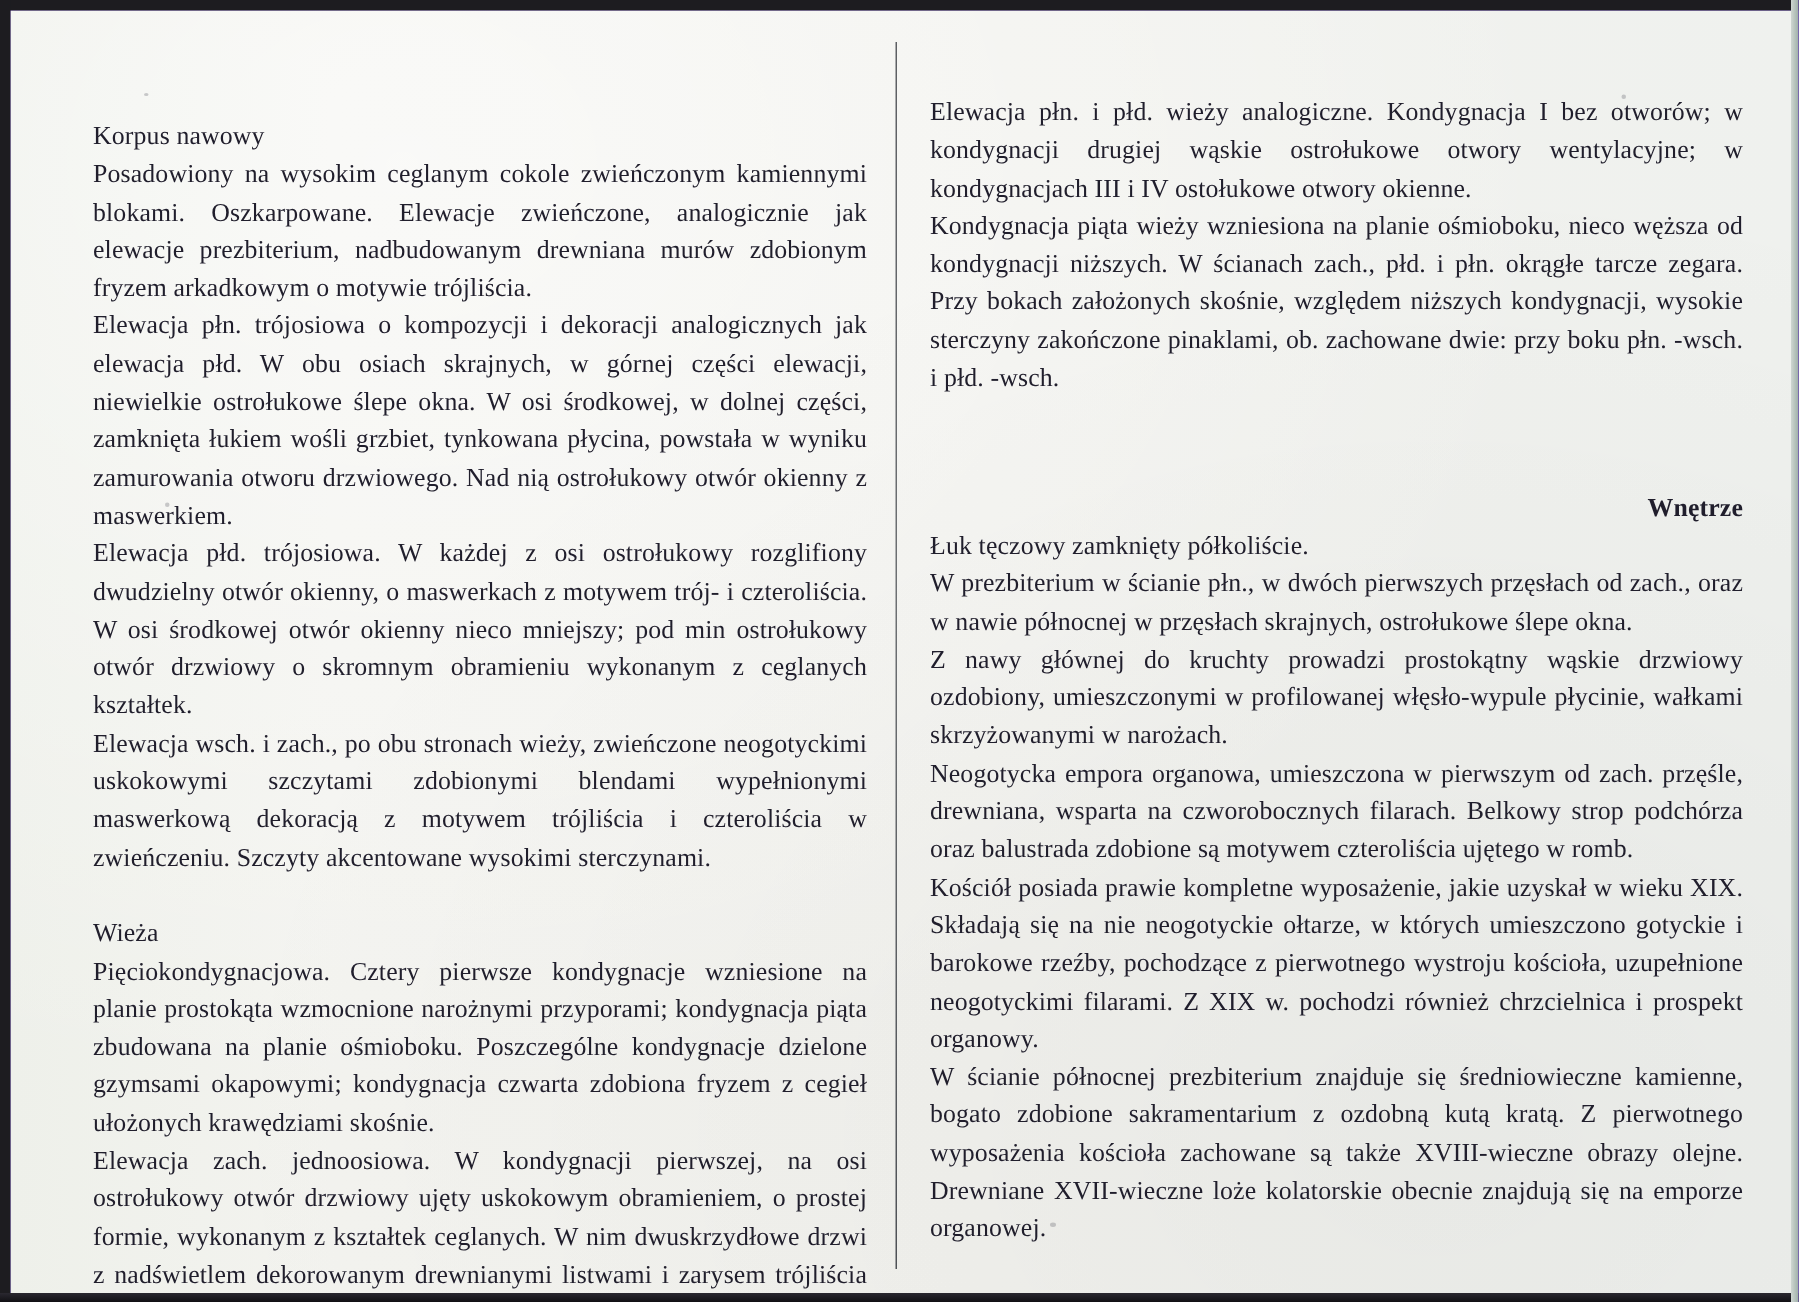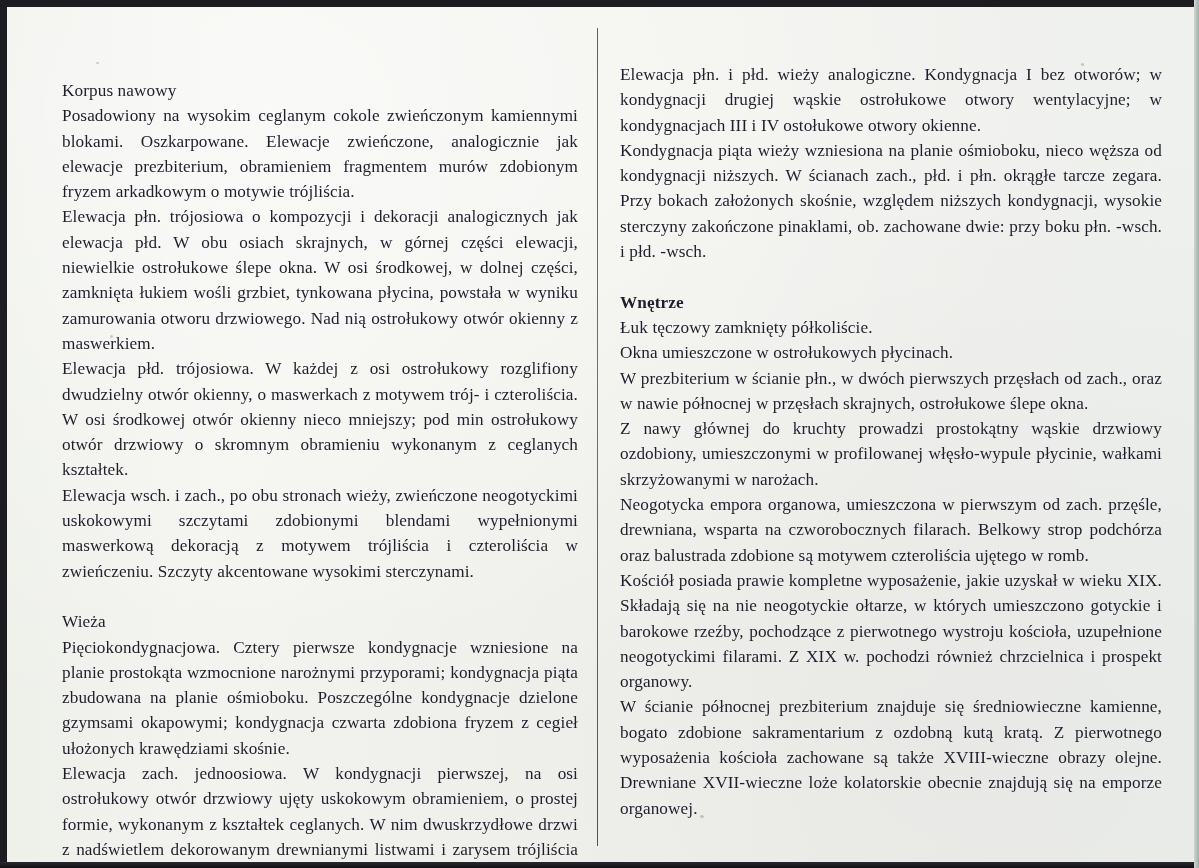--- a/index.html
+++ b/index.html
@@ -82,21 +82,22 @@
     font-size: 17.2px;
     line-height: 25.3px;
     text-align: justify;
     text-justify: inter-word;
     hyphens: none;
     letter-spacing: 0.1px;
     color: #201e2c;
   }
   .col h2 {
     font-weight: bold;
-    text-align: left;
+    text-align: right;
+    margin-top: 36px;
   }
   .col p.head {
     text-align: left;
   }
   .spacer-line { height: 25.3px; }
 
   #col-left  { padding-top: 78px; }
   #col-right { padding-top: 62px; }
 
   
@@ -122,36 +123,35 @@
 
   <div class="column-divider"></div>
 
   <div class="speck" style="left:110px; top:335px; width:3px; height:3px;"></div>
   <div class="speck" style="left:1081px; top:63px; width:3px; height:3px;"></div>
   <div class="speck" style="left:700px; top:815px; width:4px; height:3px;"></div>
   <div class="speck" style="left:96px; top:62px; width:3px; height:2px;"></div>
 
   <div class="col" id="col-left">
       <p class="head">Korpus nawowy</p>
-      <p>Posadowiony na wysokim ceglanym cokole zwieńczonym kamiennymi blokami. Oszkarpowane. Elewacje zwieńczone, analogicznie jak elewacje prezbiterium, obramieniem fragmentem murów zdobionym fryzem arkadkowym o motywie trójliścia.</p>
+      <p>Posadowiony na wysokim ceglanym cokole zwieńczonym kamiennymi blokami. Oszkarpowane. Elewacje zwieńczone, analogicznie jak elewacje prezbiterium, nadbudowanym drewniana murów zdobionym fryzem arkadkowym o motywie trójliścia.</p>
       <p>Elewacja płn. trójosiowa o kompozycji i dekoracji analogicznych jak elewacja płd. W obu osiach skrajnych, w górnej części elewacji, niewielkie ostrołukowe ślepe okna. W osi środkowej, w dolnej części, zamknięta łukiem wośli grzbiet, tynkowana płycina, powstała w wyniku zamurowania otworu drzwiowego. Nad nią ostrołukowy otwór okienny z maswerkiem.</p>
       <p>Elewacja płd. trójosiowa. W każdej z osi ostrołukowy rozglifiony dwudzielny otwór okienny, o maswerkach z motywem trój- i czteroliścia. W osi środkowej otwór okienny nieco mniejszy; pod min ostrołukowy otwór drzwiowy o skromnym obramieniu wykonanym z ceglanych kształtek.</p>
       <p>Elewacja wsch. i zach., po obu stronach wieży, zwieńczone neogotyckimi uskokowymi szczytami zdobionymi blendami wypełnionymi maswerkową dekoracją z motywem trójliścia i  czteroliścia w zwieńczeniu. Szczyty akcentowane wysokimi sterczynami.</p>
       <div class="spacer-line"></div>
       <p class="head">Wieża</p>
       <p>Pięciokondygnacjowa. Cztery pierwsze kondygnacje wzniesione na planie prostokąta wzmocnione narożnymi przyporami; kondygnacja piąta zbudowana na planie ośmioboku. Poszczególne kondygnacje dzielone gzymsami okapowymi; kondygnacja czwarta zdobiona fryzem z cegieł ułożonych krawędziami skośnie.</p>
       <p>Elewacja zach. jednoosiowa. W kondygnacji pierwszej, na osi ostrołukowy otwór drzwiowy ujęty uskokowym obramieniem, o prostej formie, wykonanym z kształtek ceglanych. W nim dwuskrzydłowe drzwi z nadświetlem dekorowanym drewnianymi listwami i zarysem trójliścia w narożach. W kondygnacji II wysoki wąski ostrołukowy otwór wentylacyjny; w kondygnacji III otwór okienny zamknięty łukiem odcinkowym; w kondygnacji IV ostrołukowy otwór okienny.</p>
     </div>
   <div class="col" id="col-right">
       <p>Elewacja płn. i płd. wieży analogiczne. Kondygnacja I bez otworów; w kondygnacji drugiej wąskie ostrołukowe otwory wentylacyjne; w kondygnacjach III i IV ostołukowe otwory okienne.</p>
       <p>Kondygnacja piąta wieży wzniesiona na planie ośmioboku, nieco węższa od kondygnacji niższych. W ścianach zach., płd. i płn. okrągłe tarcze zegara. Przy bokach założonych skośnie, względem niższych kondygnacji, wysokie sterczyny zakończone pinaklami, ob. zachowane dwie: przy boku płn. -wsch. i płd. -wsch.</p>
       <div class="spacer-line"></div>
       <h2>Wnętrze</h2>
       <p>Łuk tęczowy zamknięty półkoliście.</p>
-      <p>Okna umieszczone w ostrołukowych płycinach.</p>
       <p>W prezbiterium w ścianie płn., w dwóch pierwszych przęsłach od zach., oraz w nawie północnej w przęsłach skrajnych, ostrołukowe ślepe okna.</p>
       <p>Z nawy głównej do kruchty prowadzi prostokątny wąskie drzwiowy ozdobiony, umieszczonymi w profilowanej włęsło-wypule płycinie, wałkami skrzyżowanymi w narożach.</p>
       <p>Neogotycka empora organowa, umieszczona w pierwszym od zach. przęśle, drewniana, wsparta na czworobocznych filarach. Belkowy strop podchórza oraz balustrada zdobione są motywem czteroliścia ujętego w romb.</p>
       <p>Kościół posiada prawie kompletne wyposażenie, jakie uzyskał w wieku XIX. Składają się na nie neogotyckie ołtarze, w których umieszczono gotyckie i barokowe rzeźby, pochodzące z pierwotnego wystroju kościoła, uzupełnione neogotyckimi filarami. Z XIX w. pochodzi również chrzcielnica i prospekt organowy.</p>
       <p>W ścianie północnej prezbiterium znajduje się średniowieczne kamienne, bogato zdobione sakramentarium z ozdobną kutą kratą. Z pierwotnego wyposażenia kościoła zachowane są także XVIII-wieczne obrazy olejne. Drewniane XVII-wieczne loże kolatorskie obecnie znajdują się na emporze organowej.</p>
     </div>
 
 </div>
 
 </body></html>

